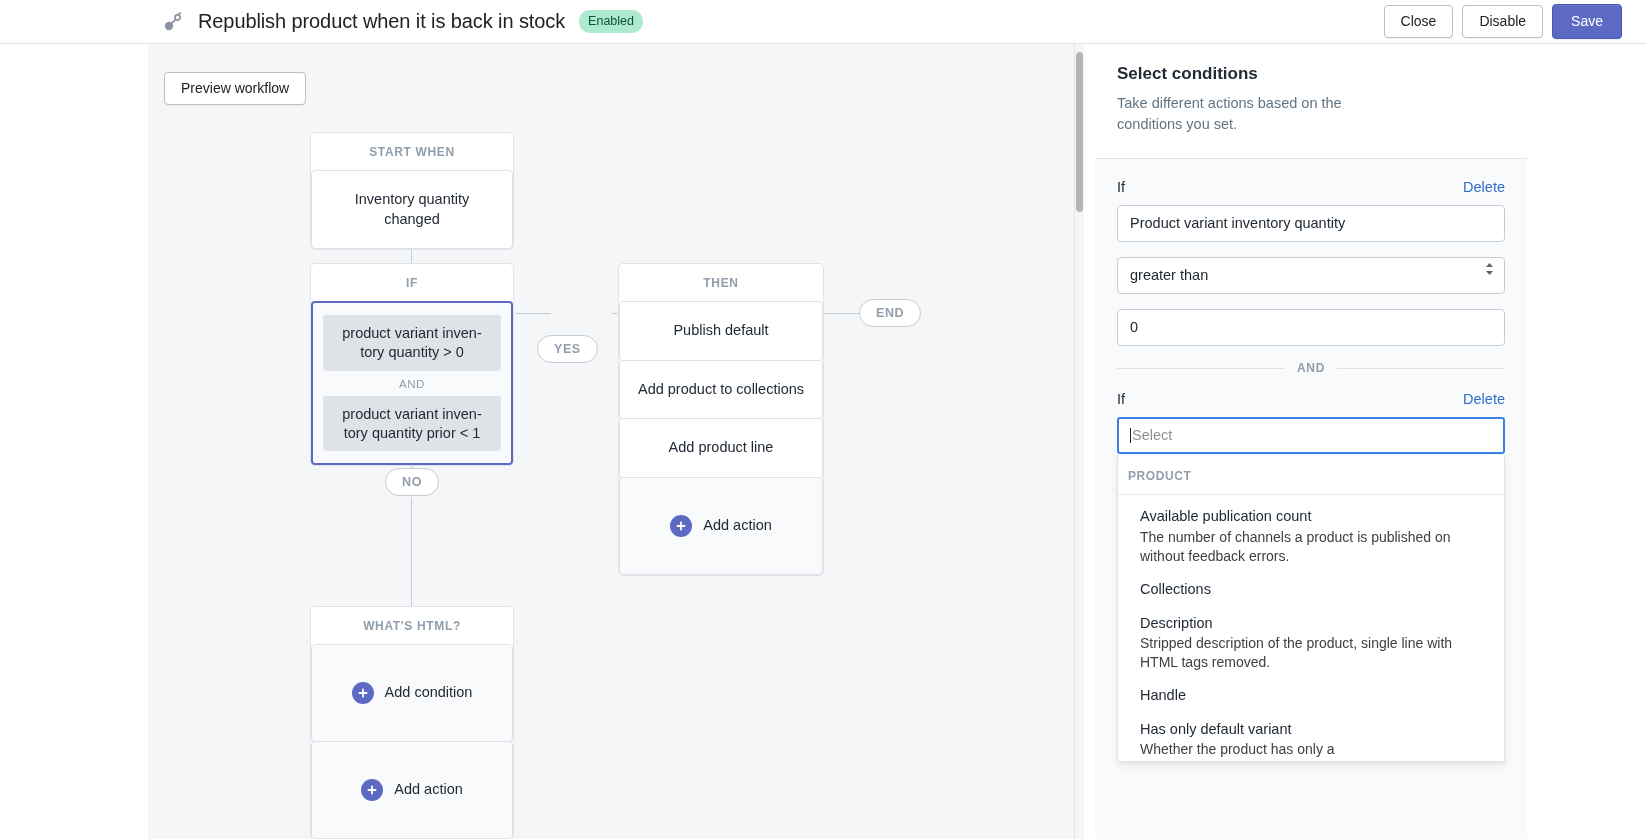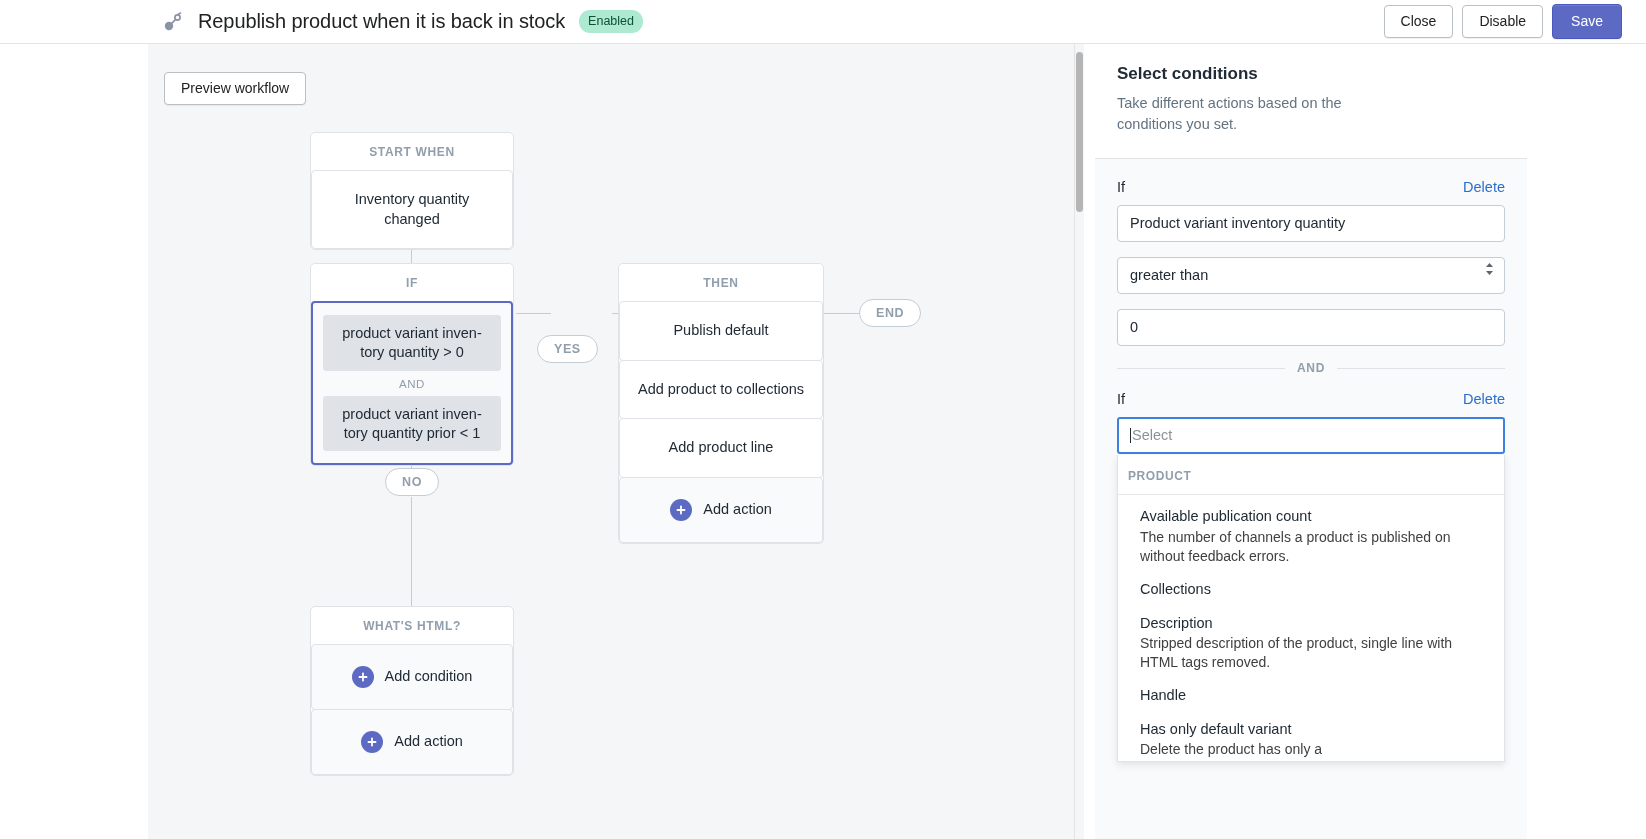--- a/index.html
+++ b/index.html
@@ -92,21 +92,21 @@
     margin: 0 0 -1px 0;
     text-align: center;
     font-size: 14.5px; color: #212b36;
     padding: 19px 14px;
     line-height: 1.35;
   }
   .card.last { margin-bottom: 0; }
   .card-addline {
     background: #f9fafb;
     display: flex; align-items: center; justify-content: center; gap: 11px;
-    padding: 21px 14px;
+    padding: 37px 14px;
     text-align: center;
   }
   .plus {
     width: 22px; height: 22px; border-radius: 50%;
     background: #5c6ac4; color: #fff;
     display: inline-flex; align-items: center; justify-content: center;
     font-size: 16px; line-height: 1; flex: 0 0 22px;
     font-weight: 400;
   }
   .plus svg { display:block; }
@@ -402,21 +402,21 @@
             </div>
             <div class="dd-item">
               <div class="dd-item-label">Description</div>
               <div class="dd-item-desc">Stripped description of the product, single line with HTML tags removed.</div>
             </div>
             <div class="dd-item">
               <div class="dd-item-label">Handle</div>
             </div>
             <div class="dd-item">
               <div class="dd-item-label">Has only default variant</div>
-              <div class="dd-item-desc">Delete the product has only a</div>
+              <div class="dd-item-desc">Whether the product has only a</div>
             </div>
           </div>
         </div>
 
       </div>
     </div>
   </div>
 
 </div>
 

